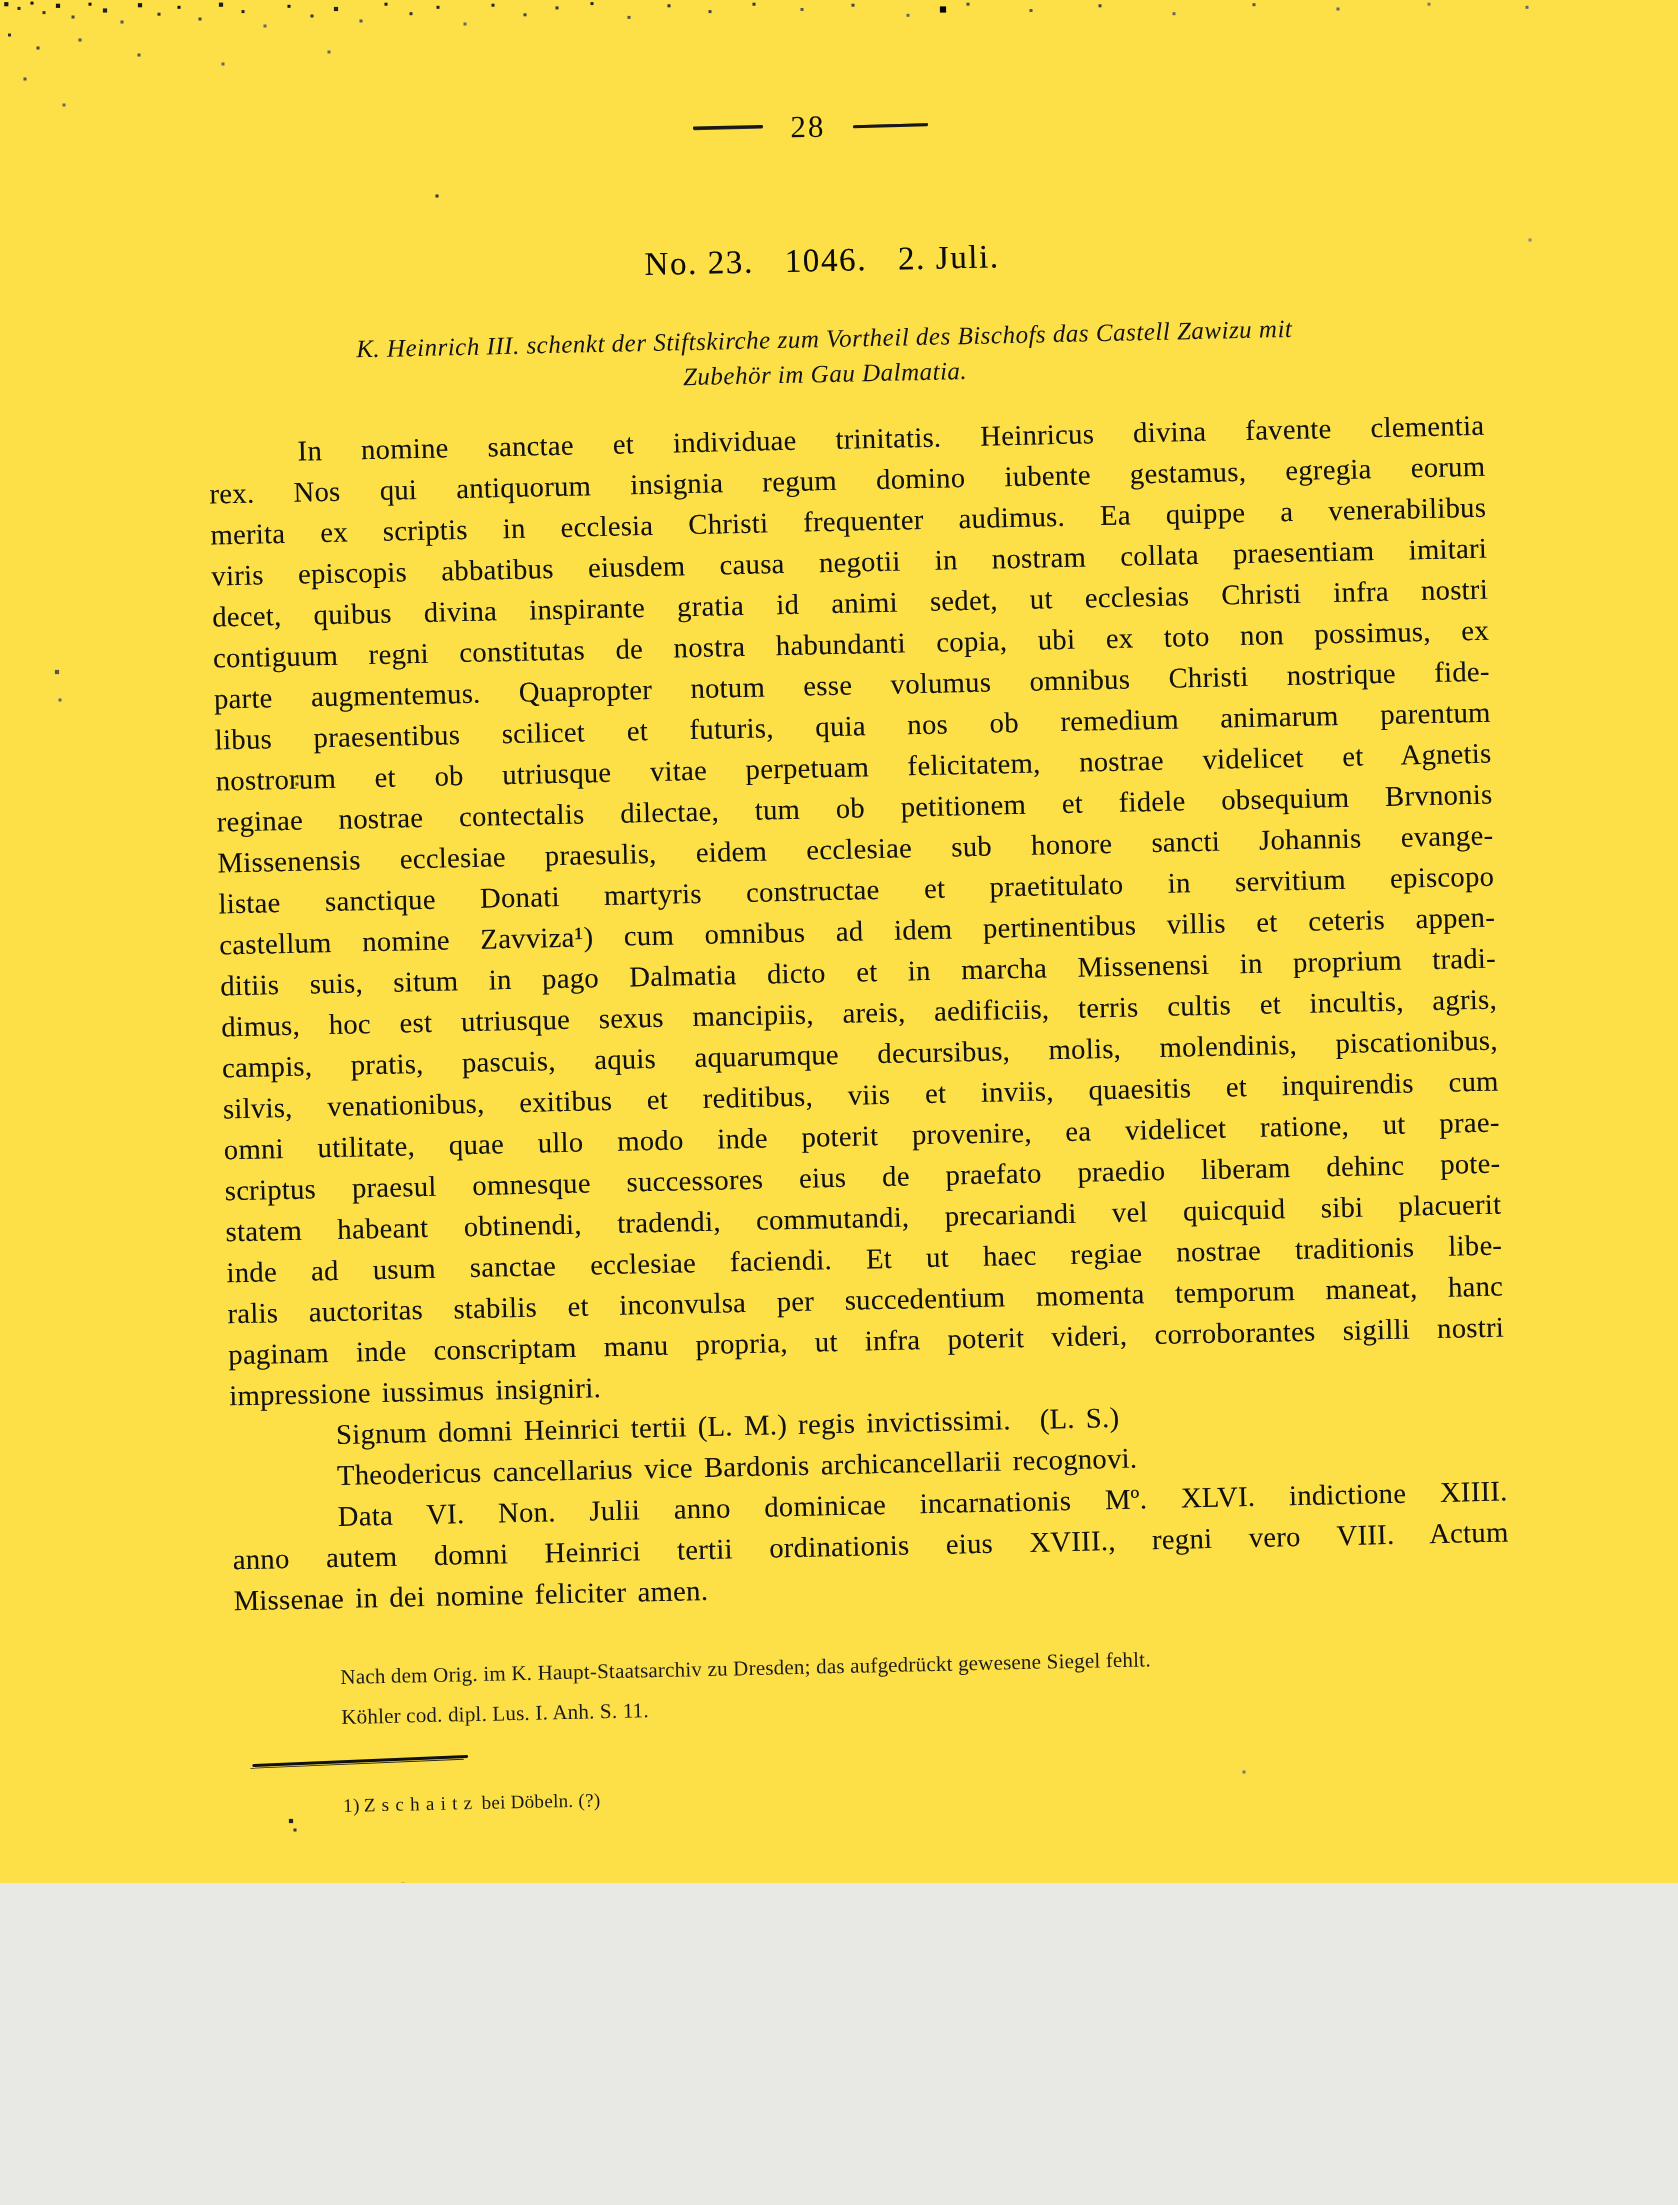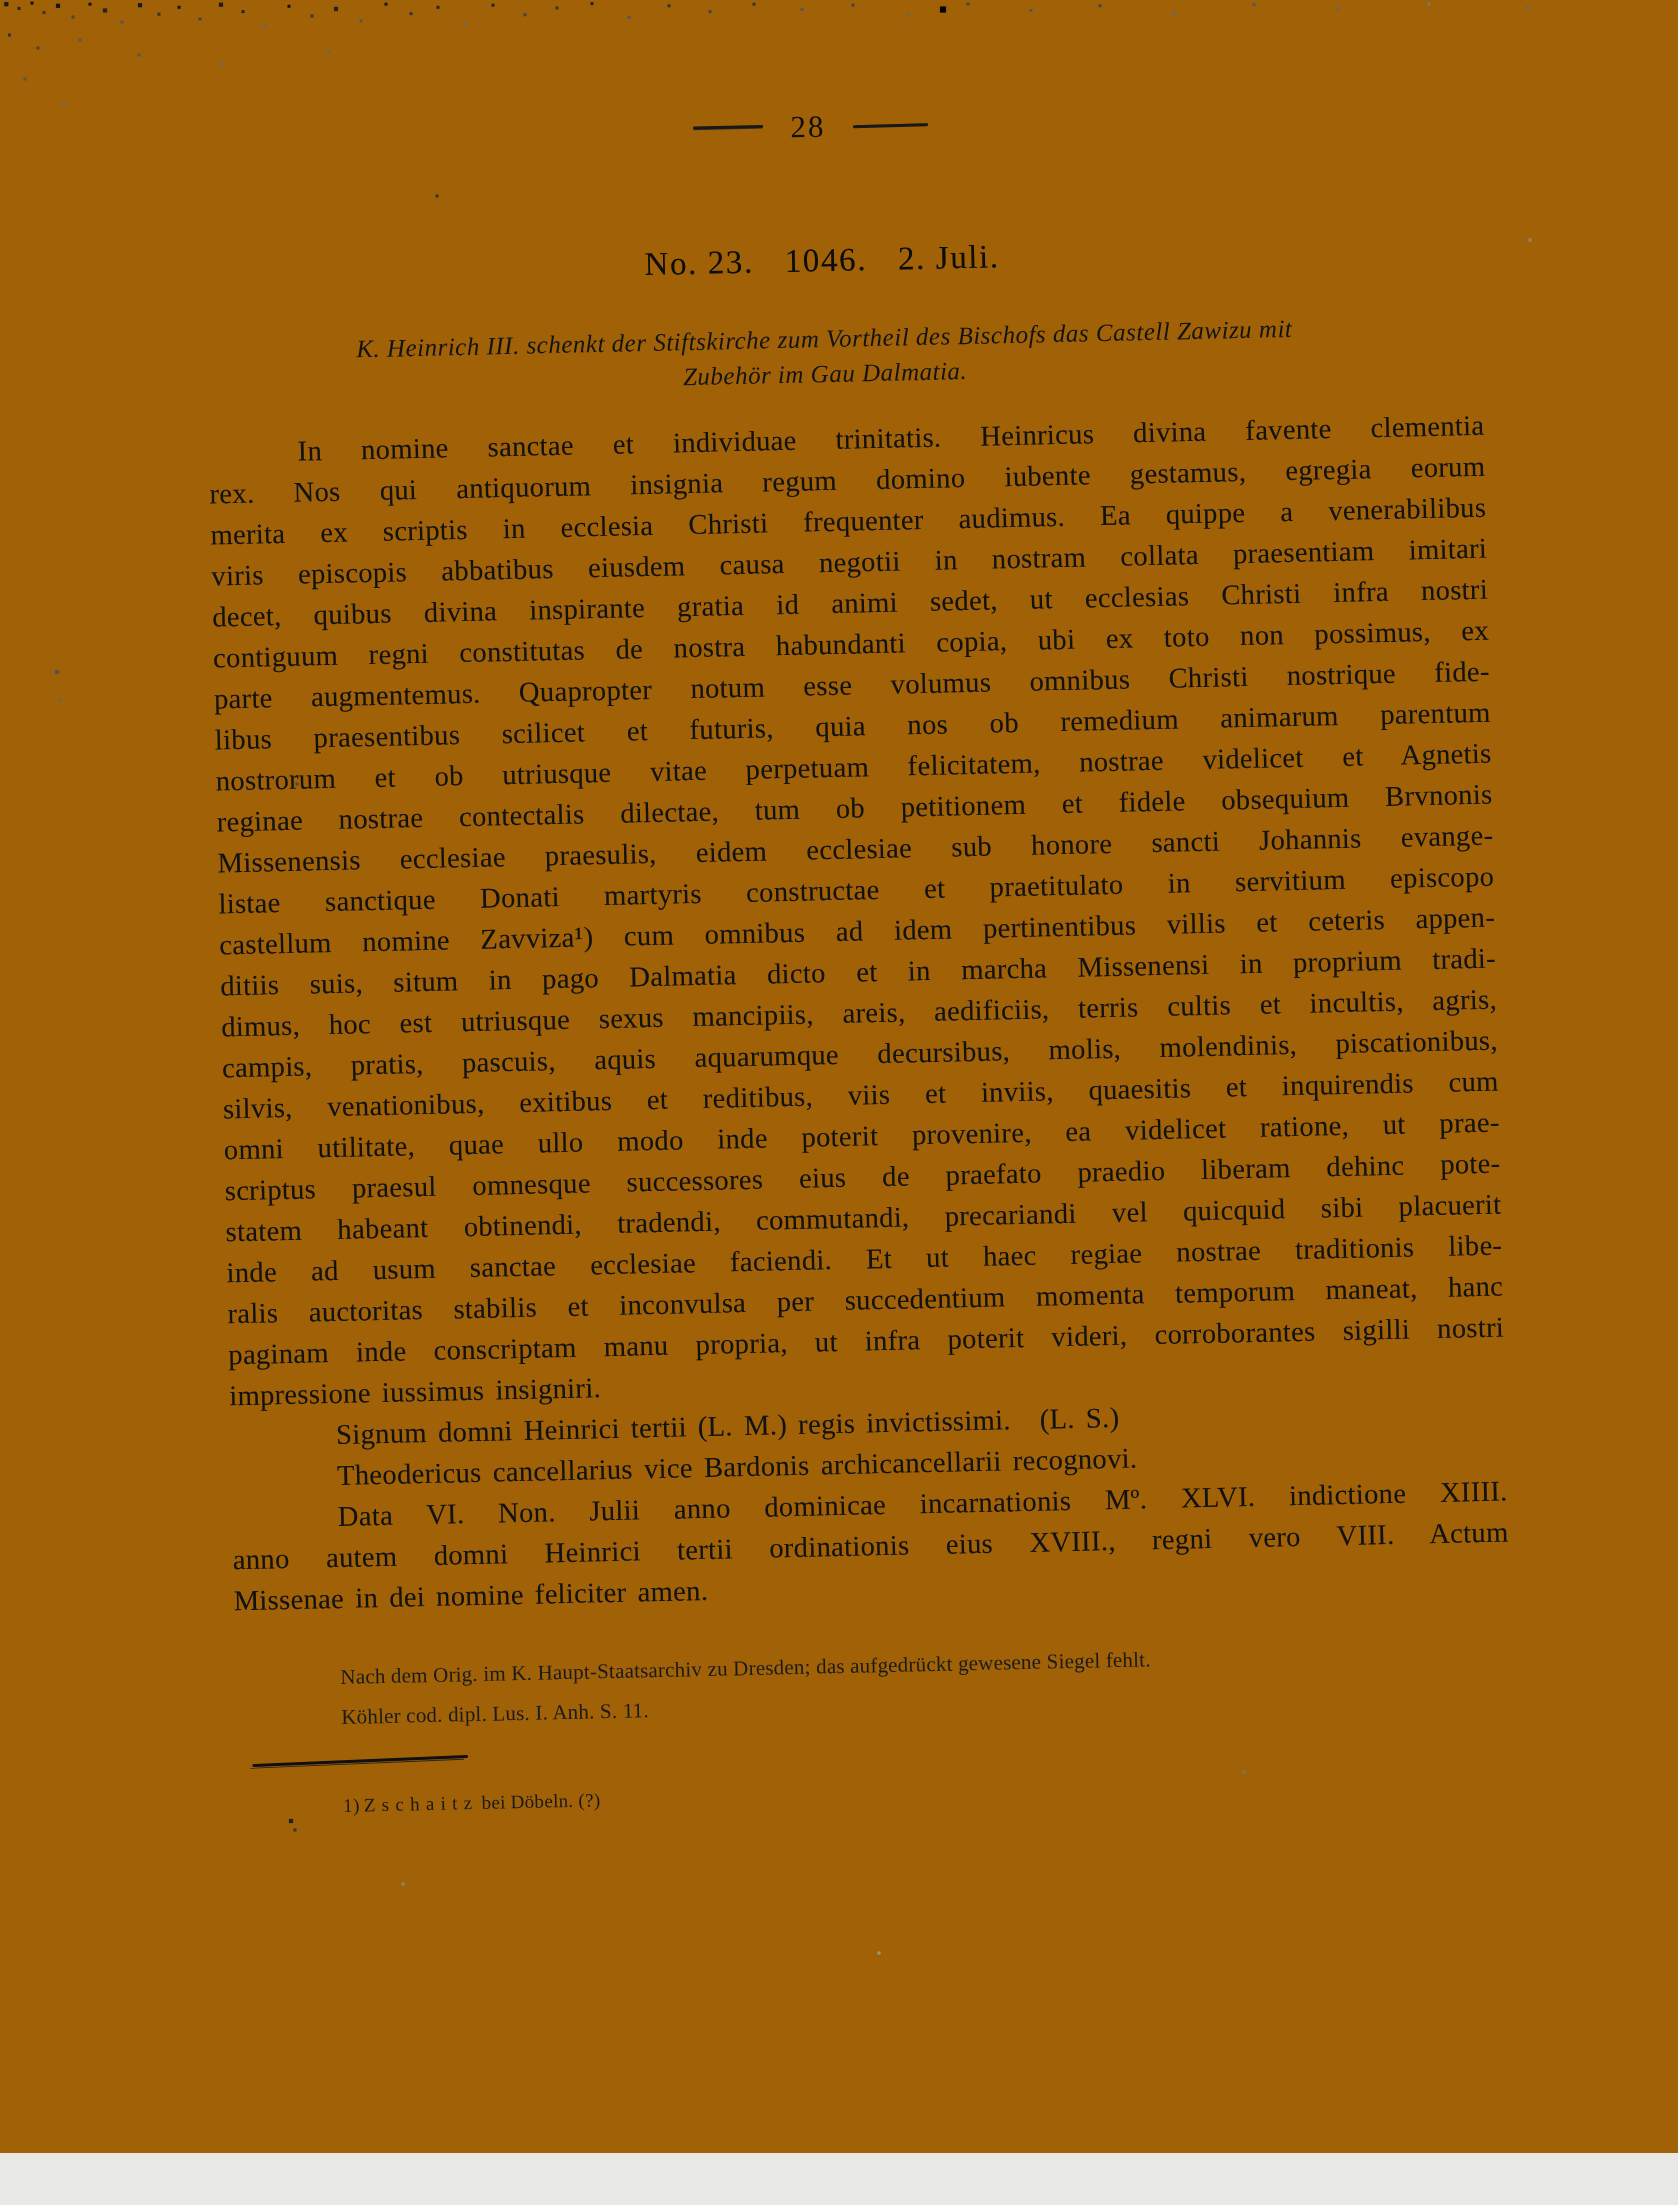--- a/index.html
+++ b/index.html
@@ -1,19 +1,19 @@
 <!DOCTYPE html>
 <html style="font-size:8.5px"><head>
 <meta charset="utf-8">
 <style>
   html,body{margin:0;padding:0;background:#e8e8e4;}
   .page{
     position:relative;
-    width:1679px;height:2153px;
-    background:#a16207;
+    width:1679px;height:1883px;
+    background:#fde047;
     overflow:hidden;
     color:#141414;
     font-family:"Liberation Serif", serif;
   }
   
   .noise{
     position:absolute;top:0;left:0;width:1.6px;height:1.6px;background:transparent;
     box-shadow:
       5.3px 3.2px 0 1.1px #1a1a1a, 18px 7.4px 0 0.5px #222, 31px 2.1px 0 0.5px #111, 43px 11.6px 0 0.5px #333,
       57px 4.8px 0 1.1px #161616, 72px 16px 0 0.5px #444, 89px 3.2px 0 0.5px #111, 104px 9.5px 0 1.1px #222,

